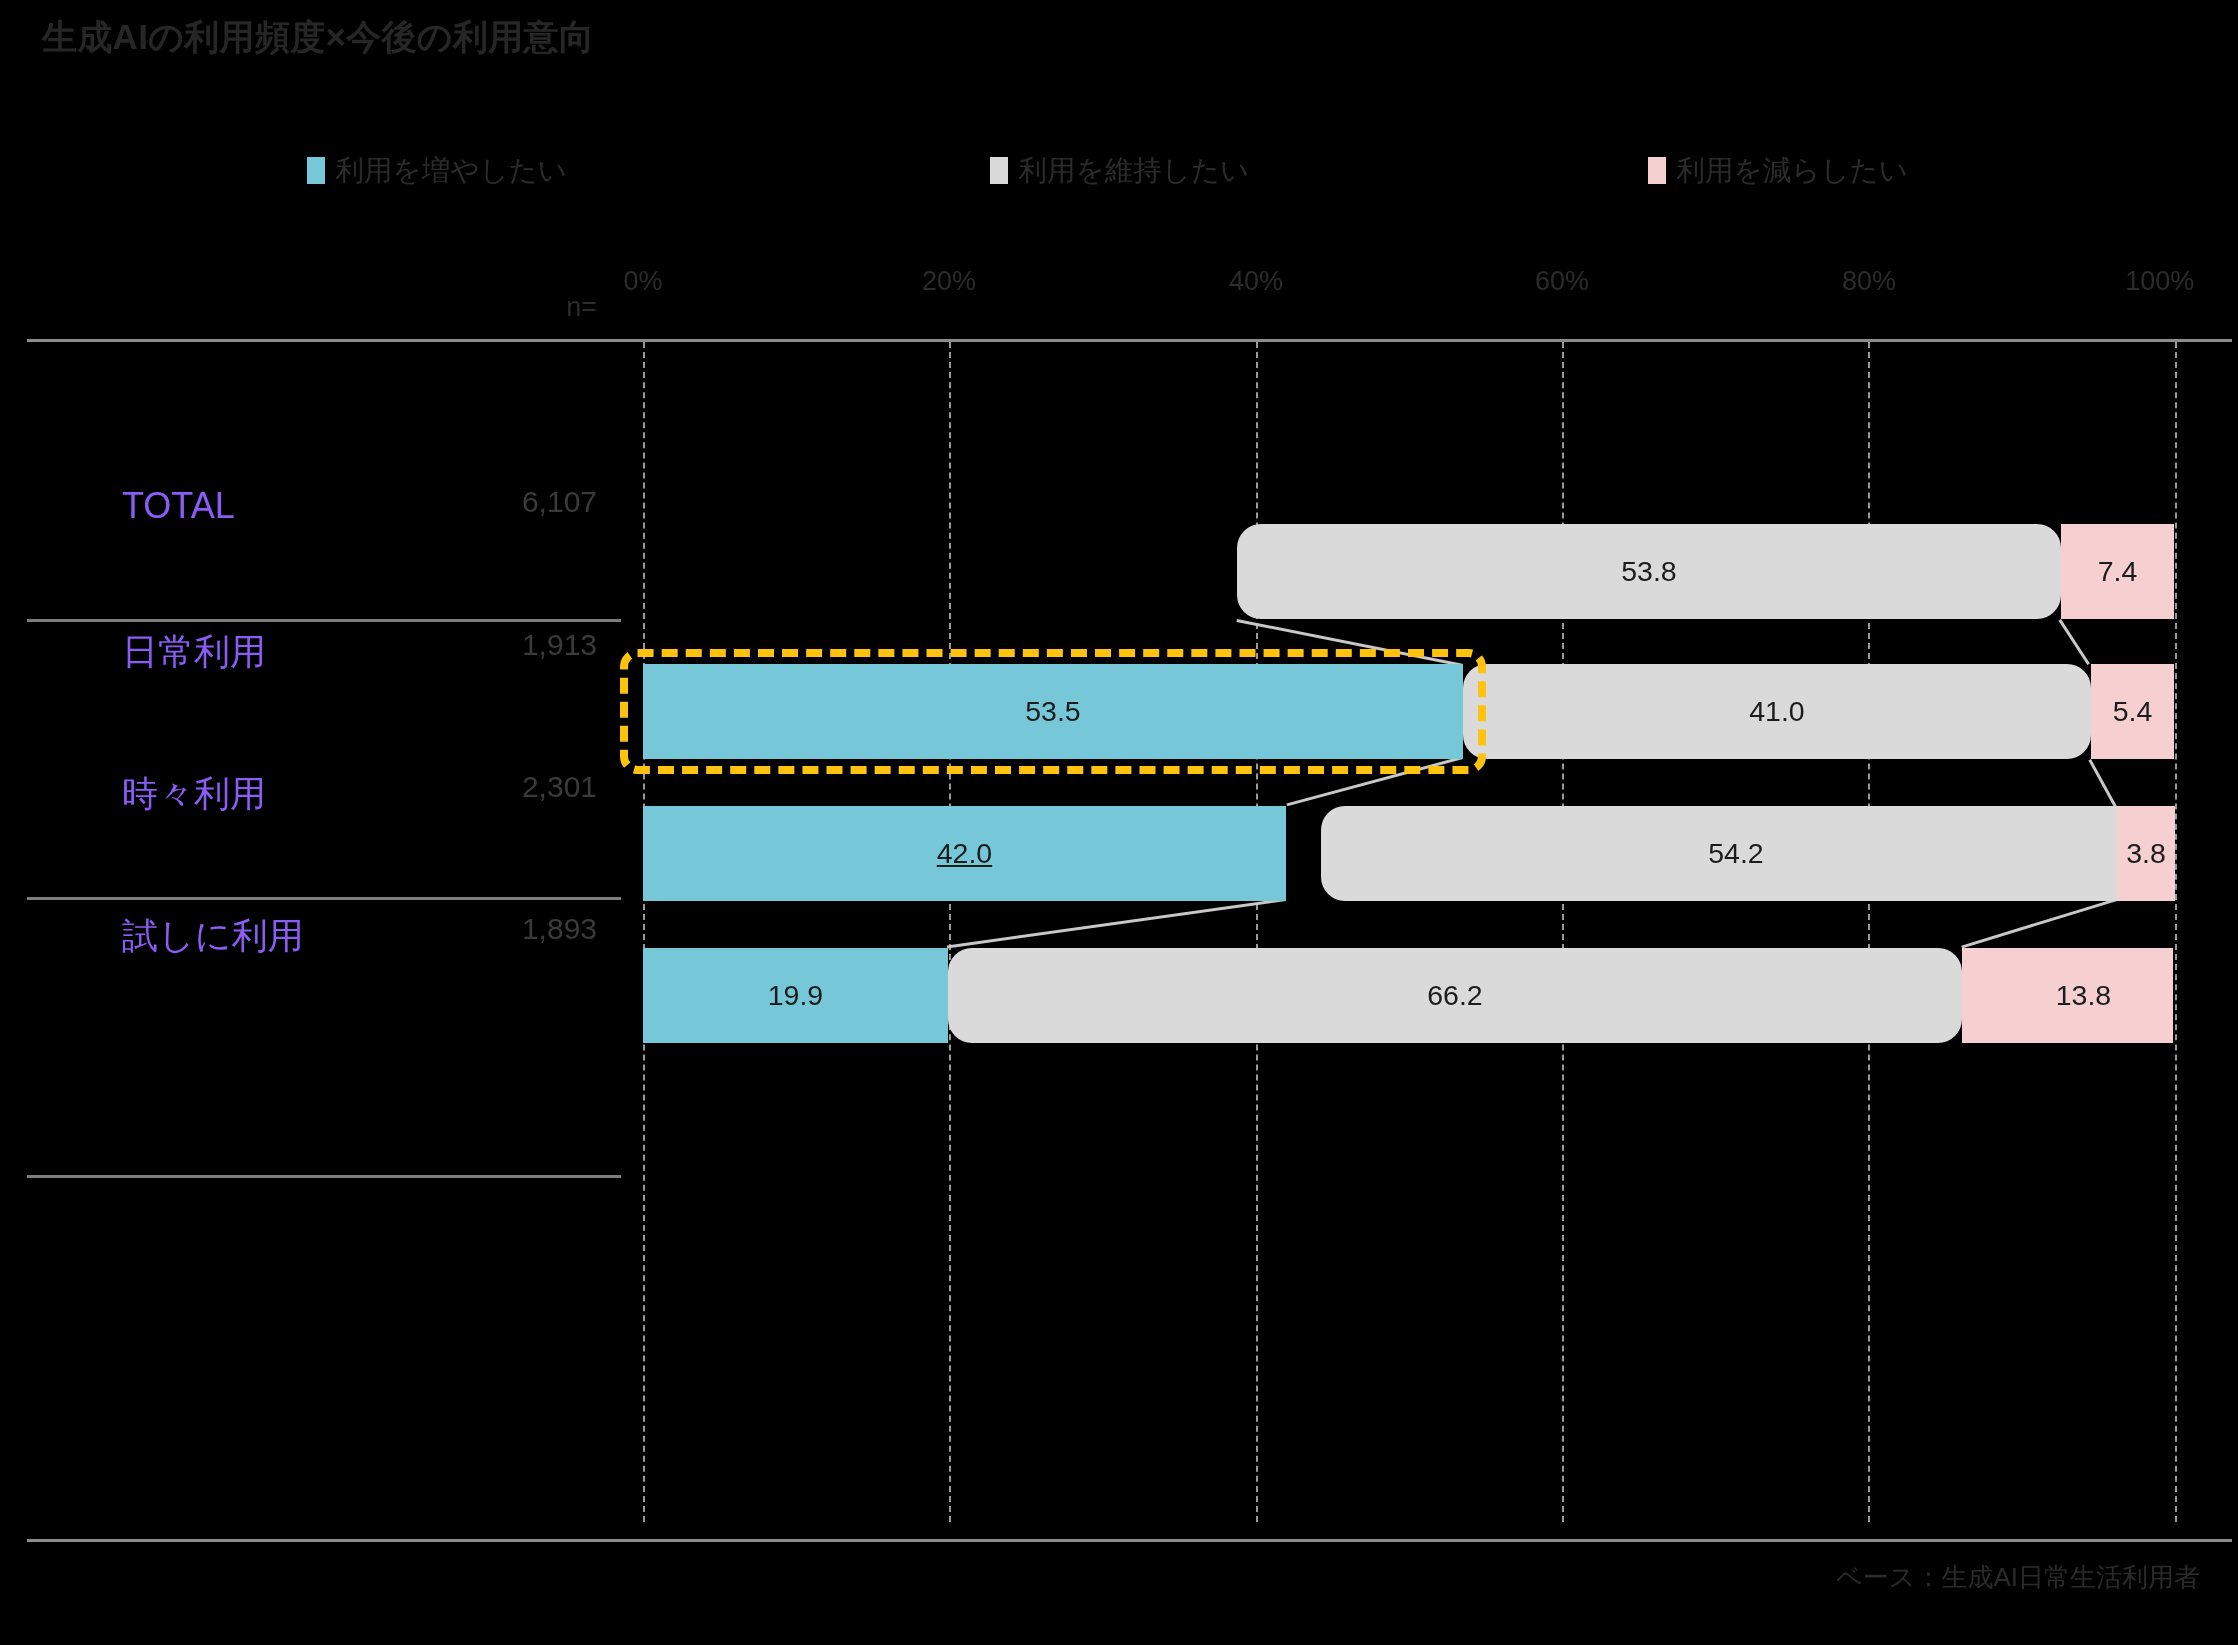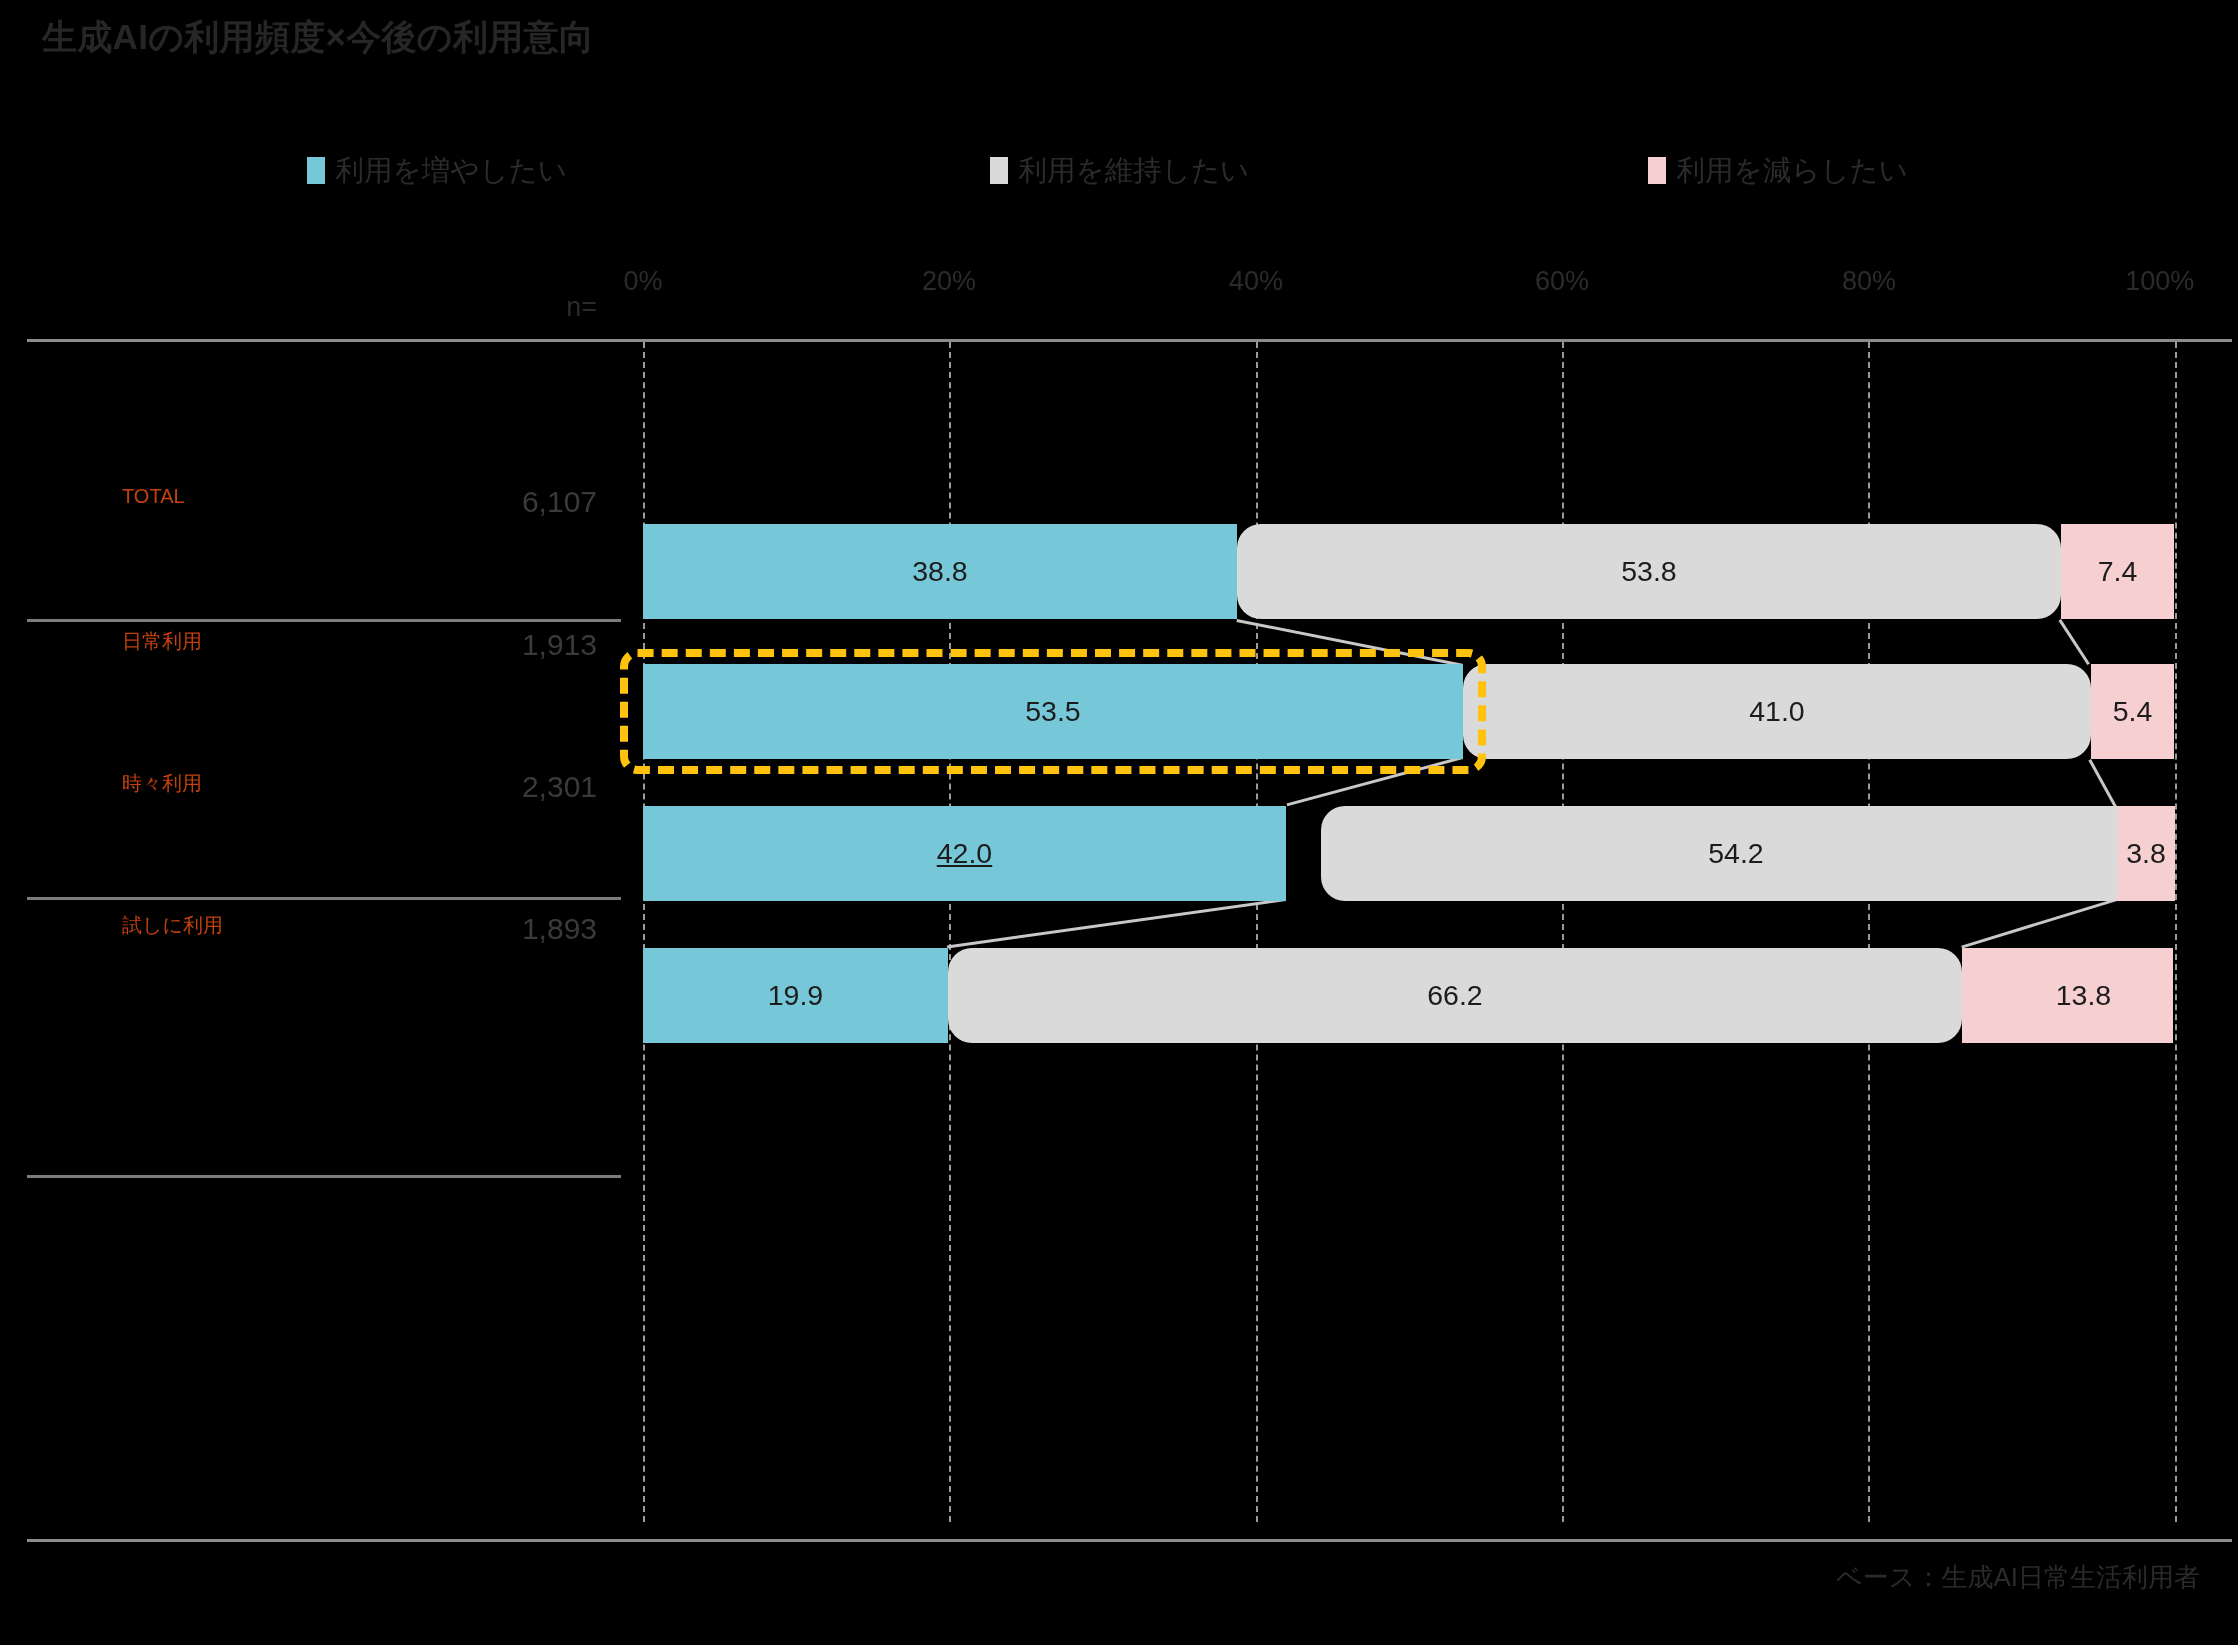--- a/index.html
+++ b/index.html
@@ -99,22 +99,22 @@
     width: 0;
     height: 1180px;
     border-left: 2.7px dashed #9a9a9a;
   }
 
   
   .row-label {
     position: absolute;
     left: 122px;
     width: 285px;
-    font-size: 20px;
-    color: #c2410c;
+    font-size: 36px;
+    color: #8b5cf6;
     white-space: nowrap;
   }
   .row-n {
     position: absolute;
     left: 421px;
     width: 176px;
     text-align: right;
     font-size: 30px;
     color: #3a3a3a;
     white-space: nowrap;
@@ -240,21 +240,20 @@
     <div id="connectors">
         <div class="connector" style="left: 594px; top: 277px; width: 230px; transform: rotate(11.246deg);"></div>
         <div class="connector" style="left: 1418px; top: 277px; width: 53px; transform: rotate(56.9749deg);"></div>
         <div class="connector" style="left: 820px; top: 417px; width: 182px; transform: rotate(164.913deg);"></div>
         <div class="connector" style="left: 1448px; top: 417px; width: 54px; transform: rotate(61.2609deg);"></div>
         <div class="connector" style="left: 643px; top: 559px; width: 342px; transform: rotate(172.015deg);"></div>
         <div class="connector" style="left: 1474px; top: 559px; width: 162px; transform: rotate(162.937deg);"></div>
       </div>
     <div id="bars">
         <div class="bar-row" style="top: 182px; width: 1532px;">
-          <div class="seg seg-increase" style="left: 0px; width: 594px;">38.8</div>
           <div class="seg seg-maintain" style="left: 594px; width: 824px;">53.8</div>
           <div class="seg seg-decrease" style="left: 1418px; width: 113px;">7.4</div>
         </div>
         <div class="bar-row" style="top: 322px; width: 1532px;">
           <div class="seg seg-increase" style="left: 0px; width: 820px;">53.5</div>
           <div class="seg seg-maintain" style="left: 820px; width: 628px;">41.0</div>
           <div class="seg seg-decrease" style="left: 1448px; width: 83px;">5.4</div>
         </div>
         <div class="bar-row" style="top: 464px; width: 1532px;">
           <div class="seg seg-increase" style="left: 0px; width: 643px; text-decoration: underline;">42.0</div>

